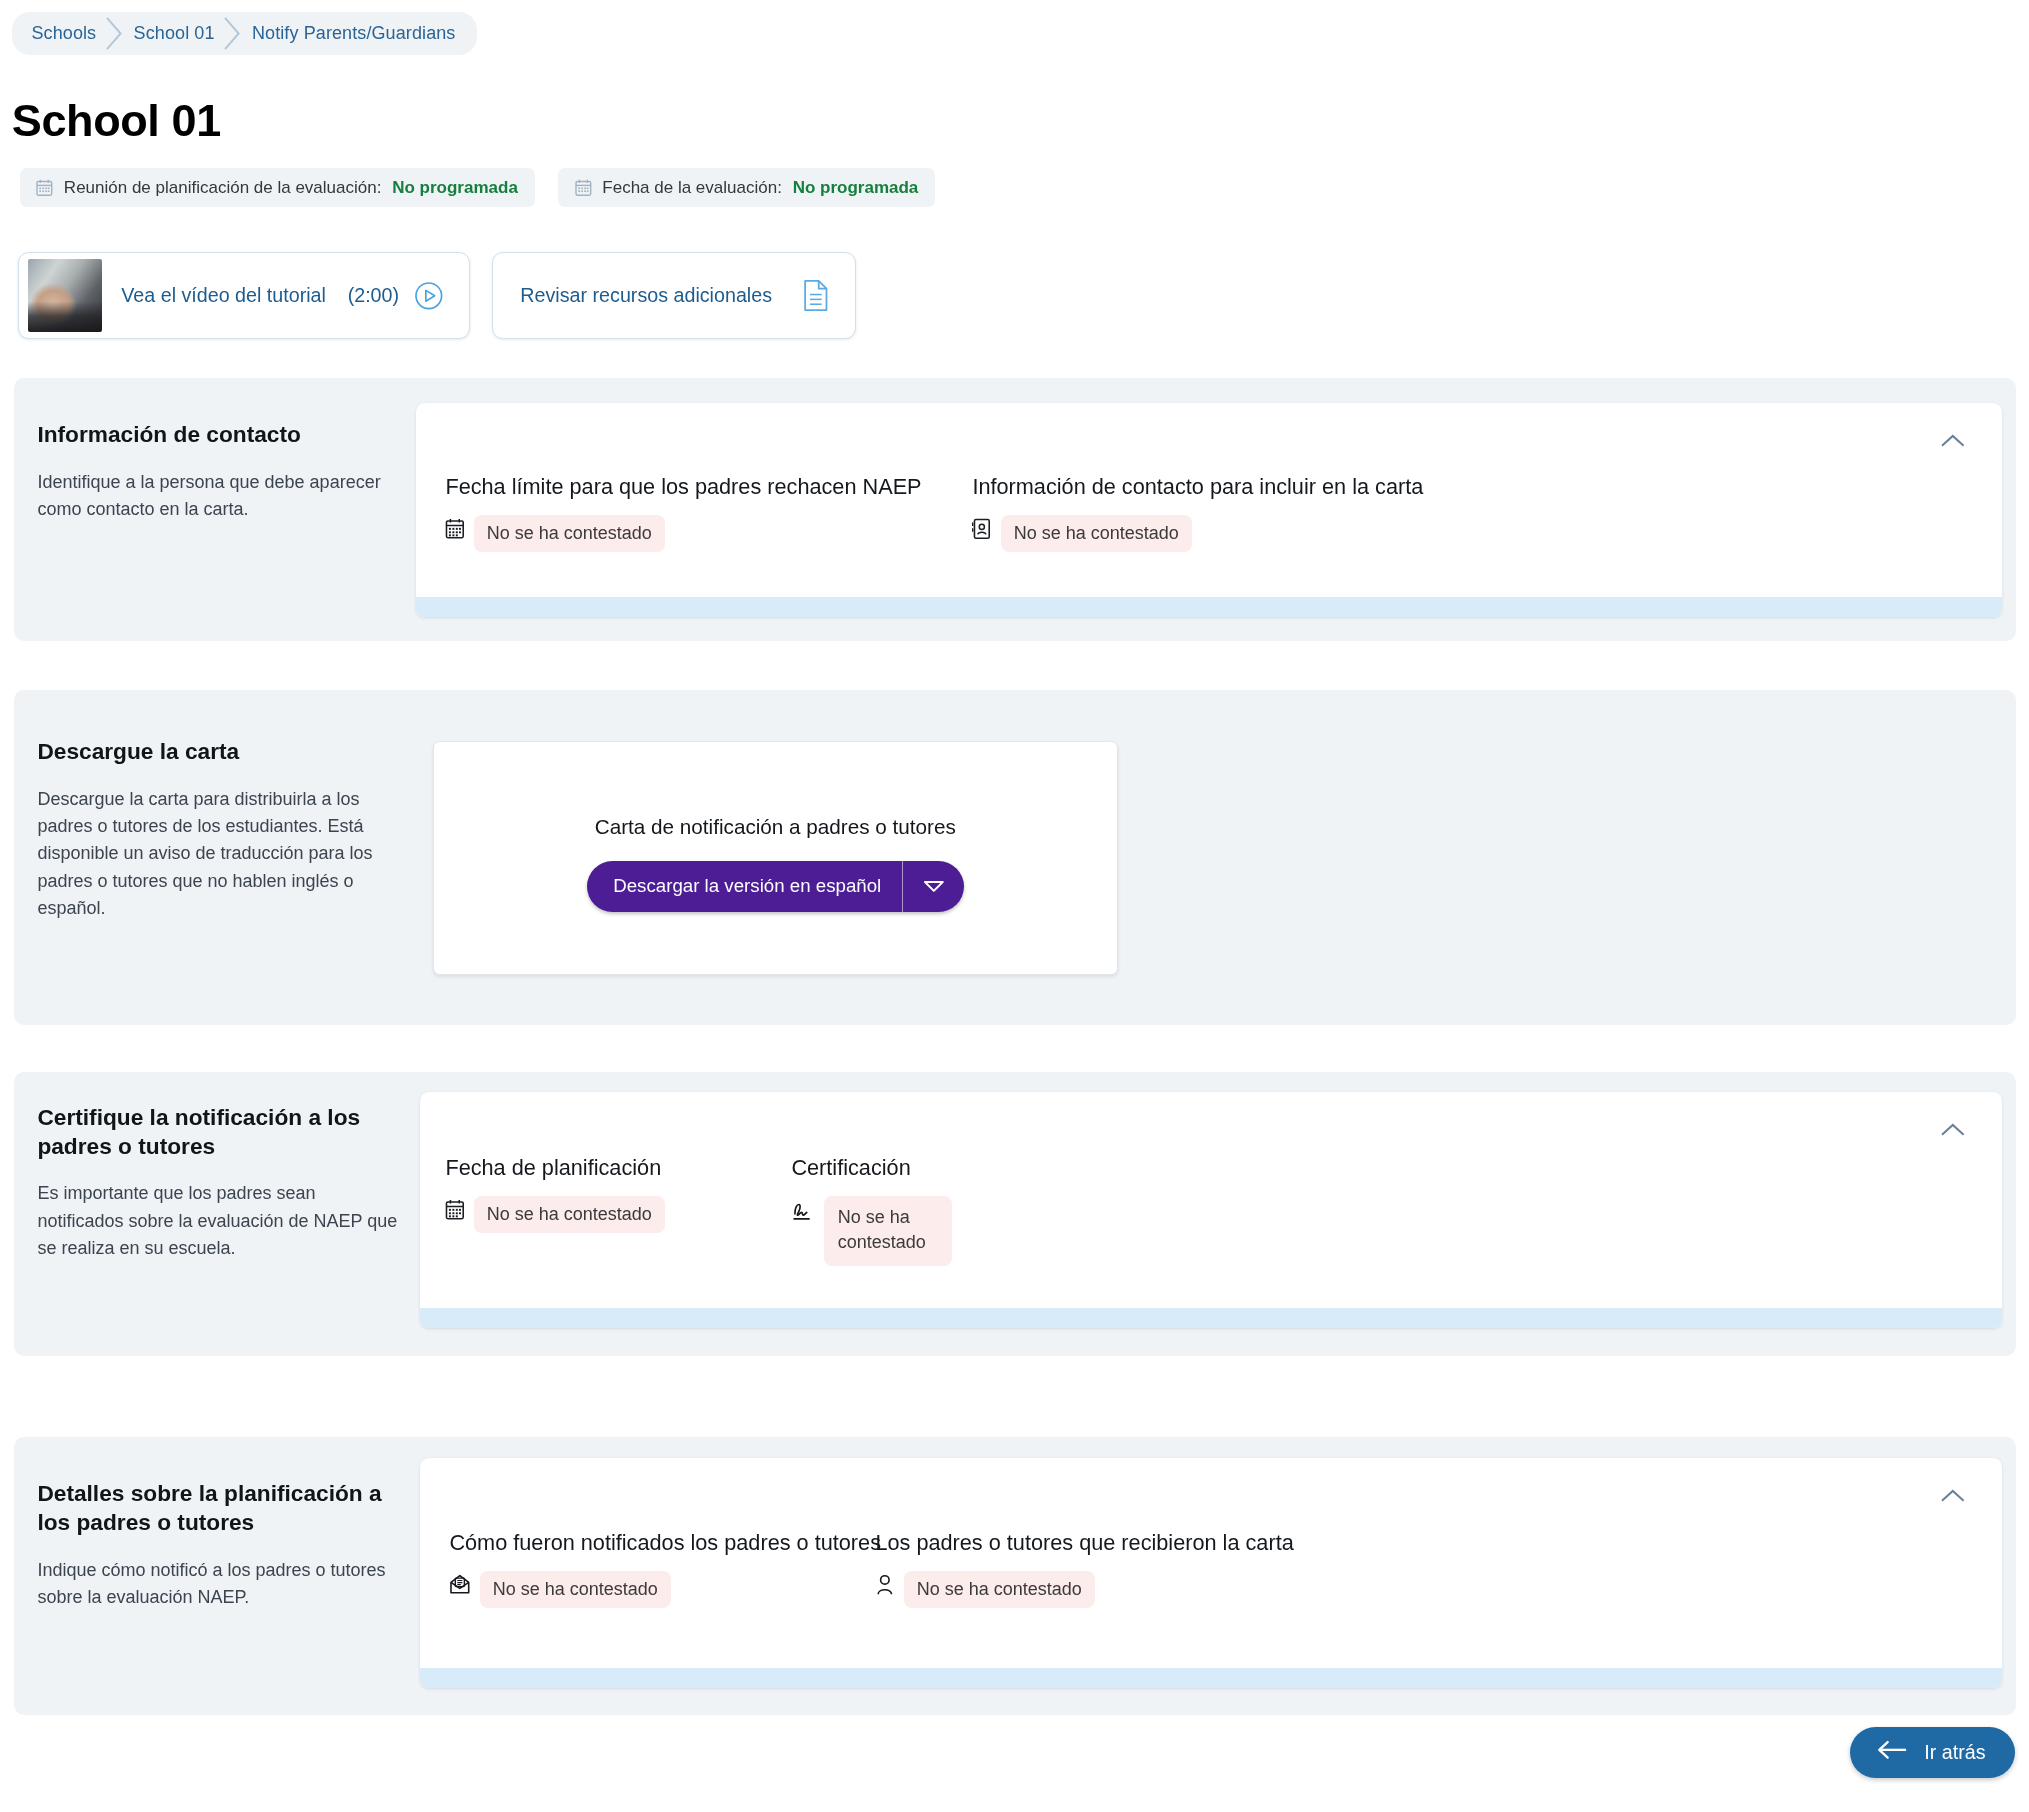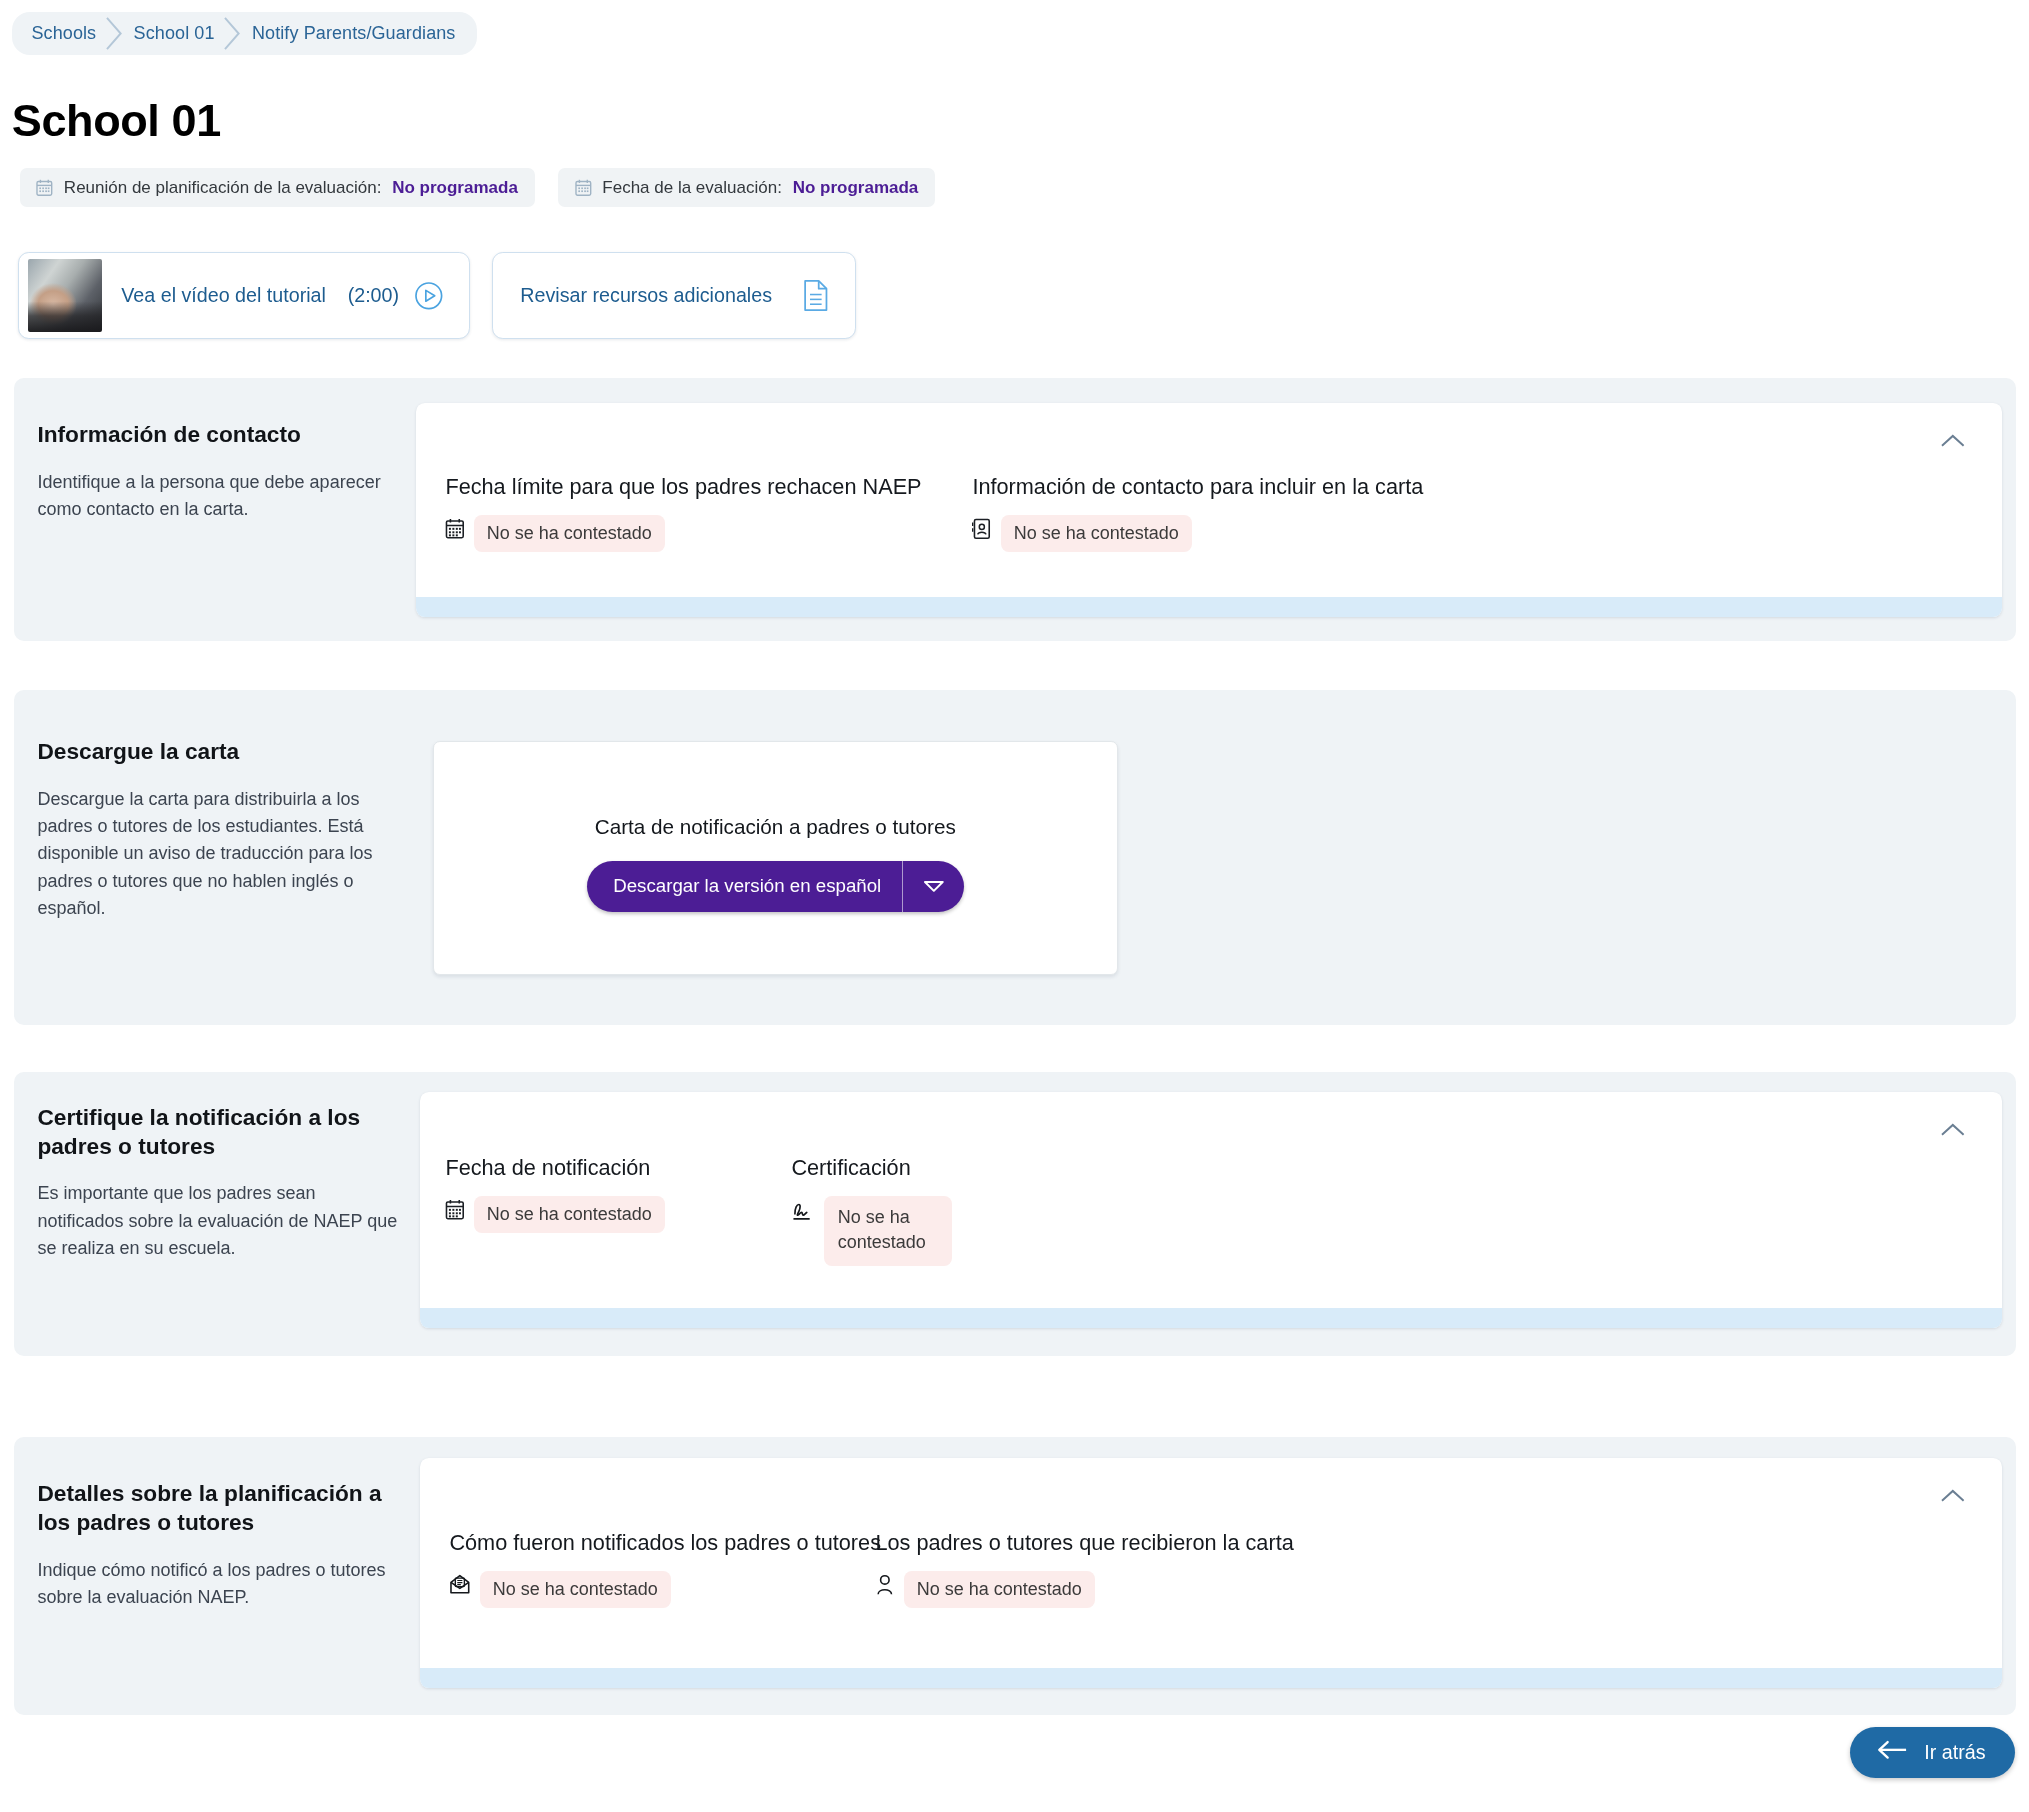--- a/index.html
+++ b/index.html
@@ -49,21 +49,21 @@
   .chip {
     background: #f0f3f5;
     border-radius: 6.9px;
     height: 39px;
     display: flex; align-items: center;
     padding: 0 16.7px;
     font-size: 17px; color: #33383d;
     white-space: nowrap;
     gap: 10.8px;
   }
-  .chip b { font-weight: bold; color: #4c1d95; }
+  .chip b { font-weight: bold; color: #15803d; }
   .cal-ico { display: inline-block; width: 16.7px; height: 17.7px; flex: 0 0 auto; }
 
   
   .res-row { position: absolute; left: 17.7px; top: 252px; display: flex; gap: 21.7px; }
   .res-card {
     background: #ffffff;
     border: 1px solid #cfe0ef;
     border-radius: 10.8px;
     height: 87px;
     display: flex; align-items: center;
@@ -367,21 +367,21 @@
     </div>
     <div class="panel" style="left:406px; top:19.7px; width:1582px; height:236px;">
       <div class="panel-body">
         <div class="chev">
           <svg width="27.6" height="17.7" viewBox="0 0 28 18">
               <path d="M3 14 L14 4 L25 14" fill="none" stroke="#6b7f93" stroke-width="2"></path>
             </svg>
         </div>
         <div class="fields" style="left:25.6px; top:63px; gap:100px;">
           <div class="field" style="width:246px;">
-            <span class="field-label">Fecha de notificación</span>
+            <span class="field-label">Fecha de planificación</span>
             <span class="field-val">
               <span class="field-ico">
                 <svg width="19.7" height="21.7" viewBox="0 0 20 22">
                     <rect x="1.5" y="3" width="17" height="17" rx="1.4" fill="none" stroke="#1b1f24" stroke-width="1.6"></rect>
                     <line x1="1.5" y1="7.6" x2="18.5" y2="7.6" stroke="#1b1f24" stroke-width="1.6"></line>
                     <line x1="5.5" y1="1" x2="5.5" y2="4.6" stroke="#1b1f24" stroke-width="1.6"></line>
                     <line x1="14.5" y1="1" x2="14.5" y2="4.6" stroke="#1b1f24" stroke-width="1.6"></line>
                     <g fill="#1b1f24">
                       <rect x="4" y="10" width="2" height="2"></rect>
                       <rect x="7.5" y="10" width="2" height="2"></rect>

